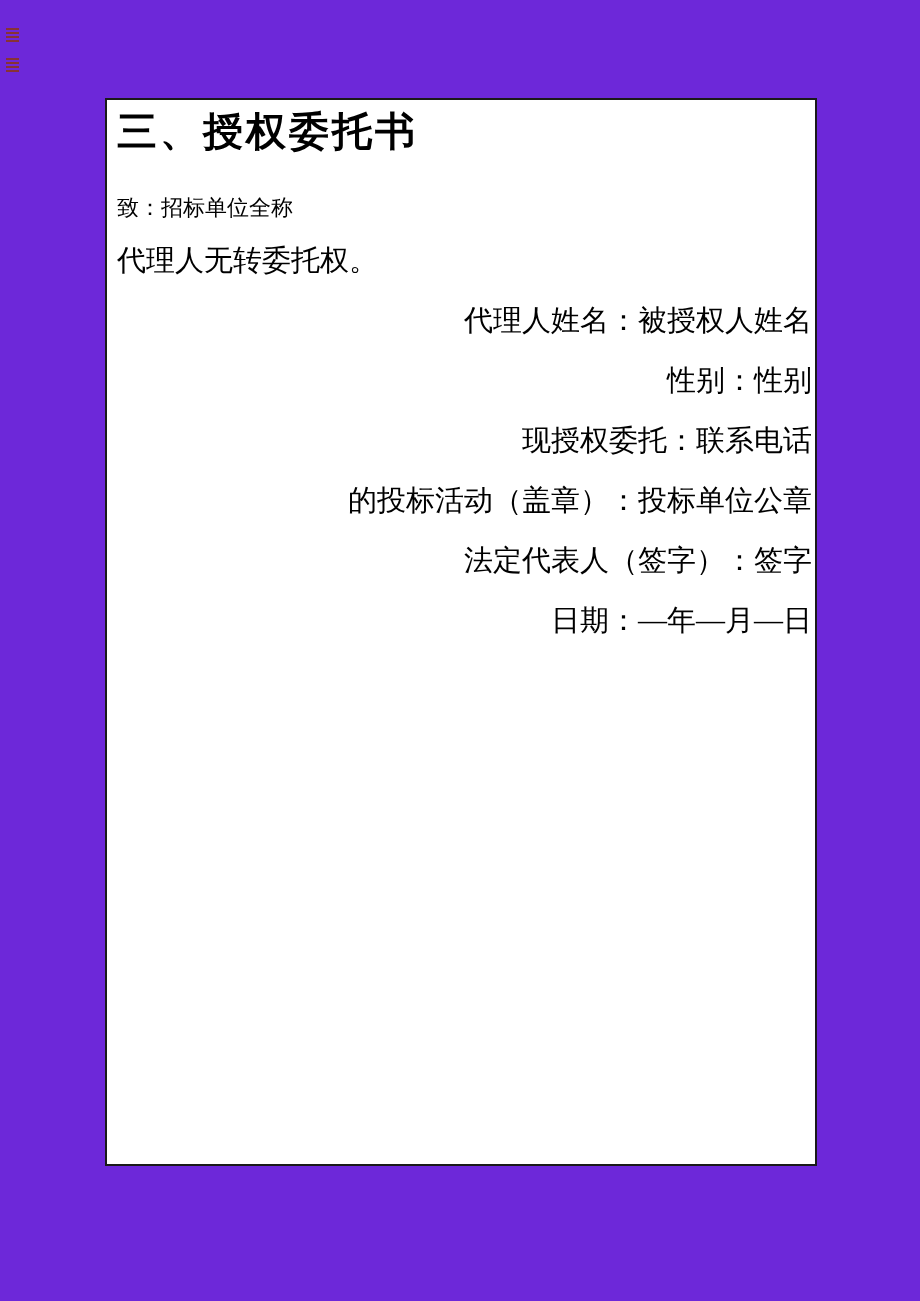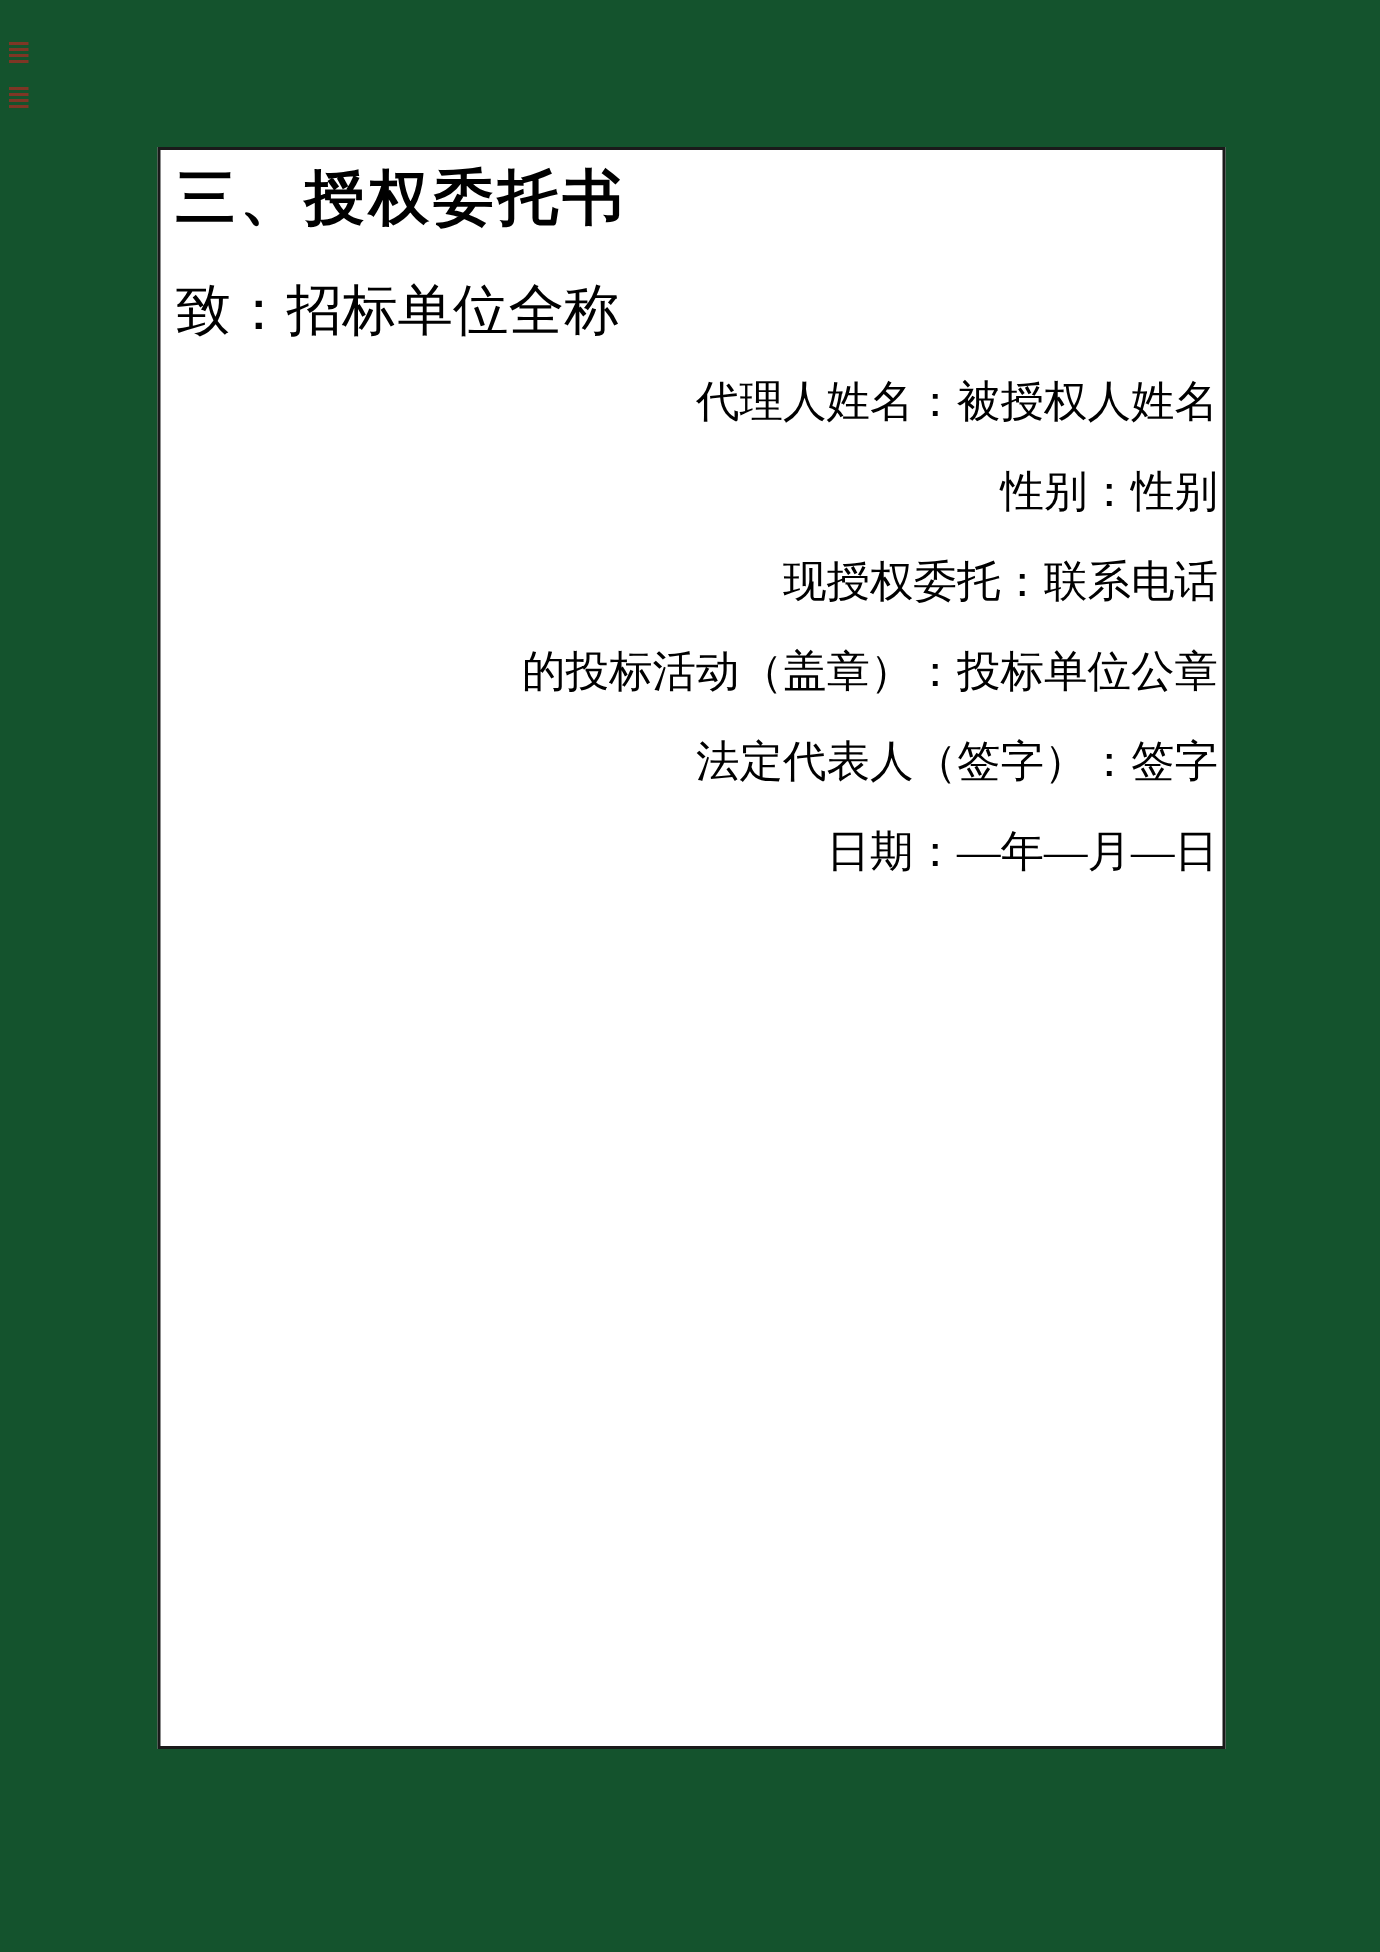--- a/index.html
+++ b/index.html
@@ -3,21 +3,21 @@
 <meta charset="utf-8">
 <style>
   html,body{margin:0;padding:0;}
   body{
     width:920px;height:1301px;
     background:#ffffff;
     font-family:"Liberation Serif","DejaVu Serif",serif;
     color:#000000;
     overflow:hidden;
   }
-  .page{position:relative;width:920px;height:1301px;background:#14532d;}
+  .page{position:relative;width:920px;height:1301px;background:#6d28d9;}
 
   
   .marks{position:absolute;left:6px;top:28px;display:flex;flex-direction:column;gap:14px;}
   .mark{
     width:13px;height:16px;
     background:repeating-linear-gradient(180deg,#8a3324 0 2px,rgba(255,255,255,0) 2px 4px);
     opacity:.9;
   }
 
   
@@ -31,21 +31,21 @@
   }
 
   .title{
     font-size:40px;font-weight:bold;
     line-height:48px;
     margin:2px 0 0 0;
     letter-spacing:3px;
     white-space:nowrap;
   }
   .salutation{
-    font-size:37px;line-height:32px;
+    font-size:22px;line-height:32px;
     margin:36px 0 0 0;
   }
   .bodytext{
     font-size:29px;line-height:55px;
     margin:12px 0 0 0;
     text-align:justify;
     text-justify:inter-character;
   }
   .clause{
     font-size:29px;line-height:32px;
@@ -67,20 +67,21 @@
     <span class="mark"></span>
     <span class="mark"></span>
   </div>
 
   <div class="doc">
     <h1 class="title">三、授权委托书</h1>
 
     <p class="salutation">致：招标单位全称</p>
 
 
+    <p class="clause">代理人无转委托权。</p>
 
     <p class="field">代理人姓名：被授权人姓名</p>
     <p class="field">性别：性别</p>
     <p class="field">现授权委托：联系电话</p>
     <p class="field">的投标活动（盖章）：投标单位公章</p>
     <p class="field">法定代表人（签字）：签字</p>
     <p class="field">日期：—年—月—日</p>
   </div>
 
 </div>

